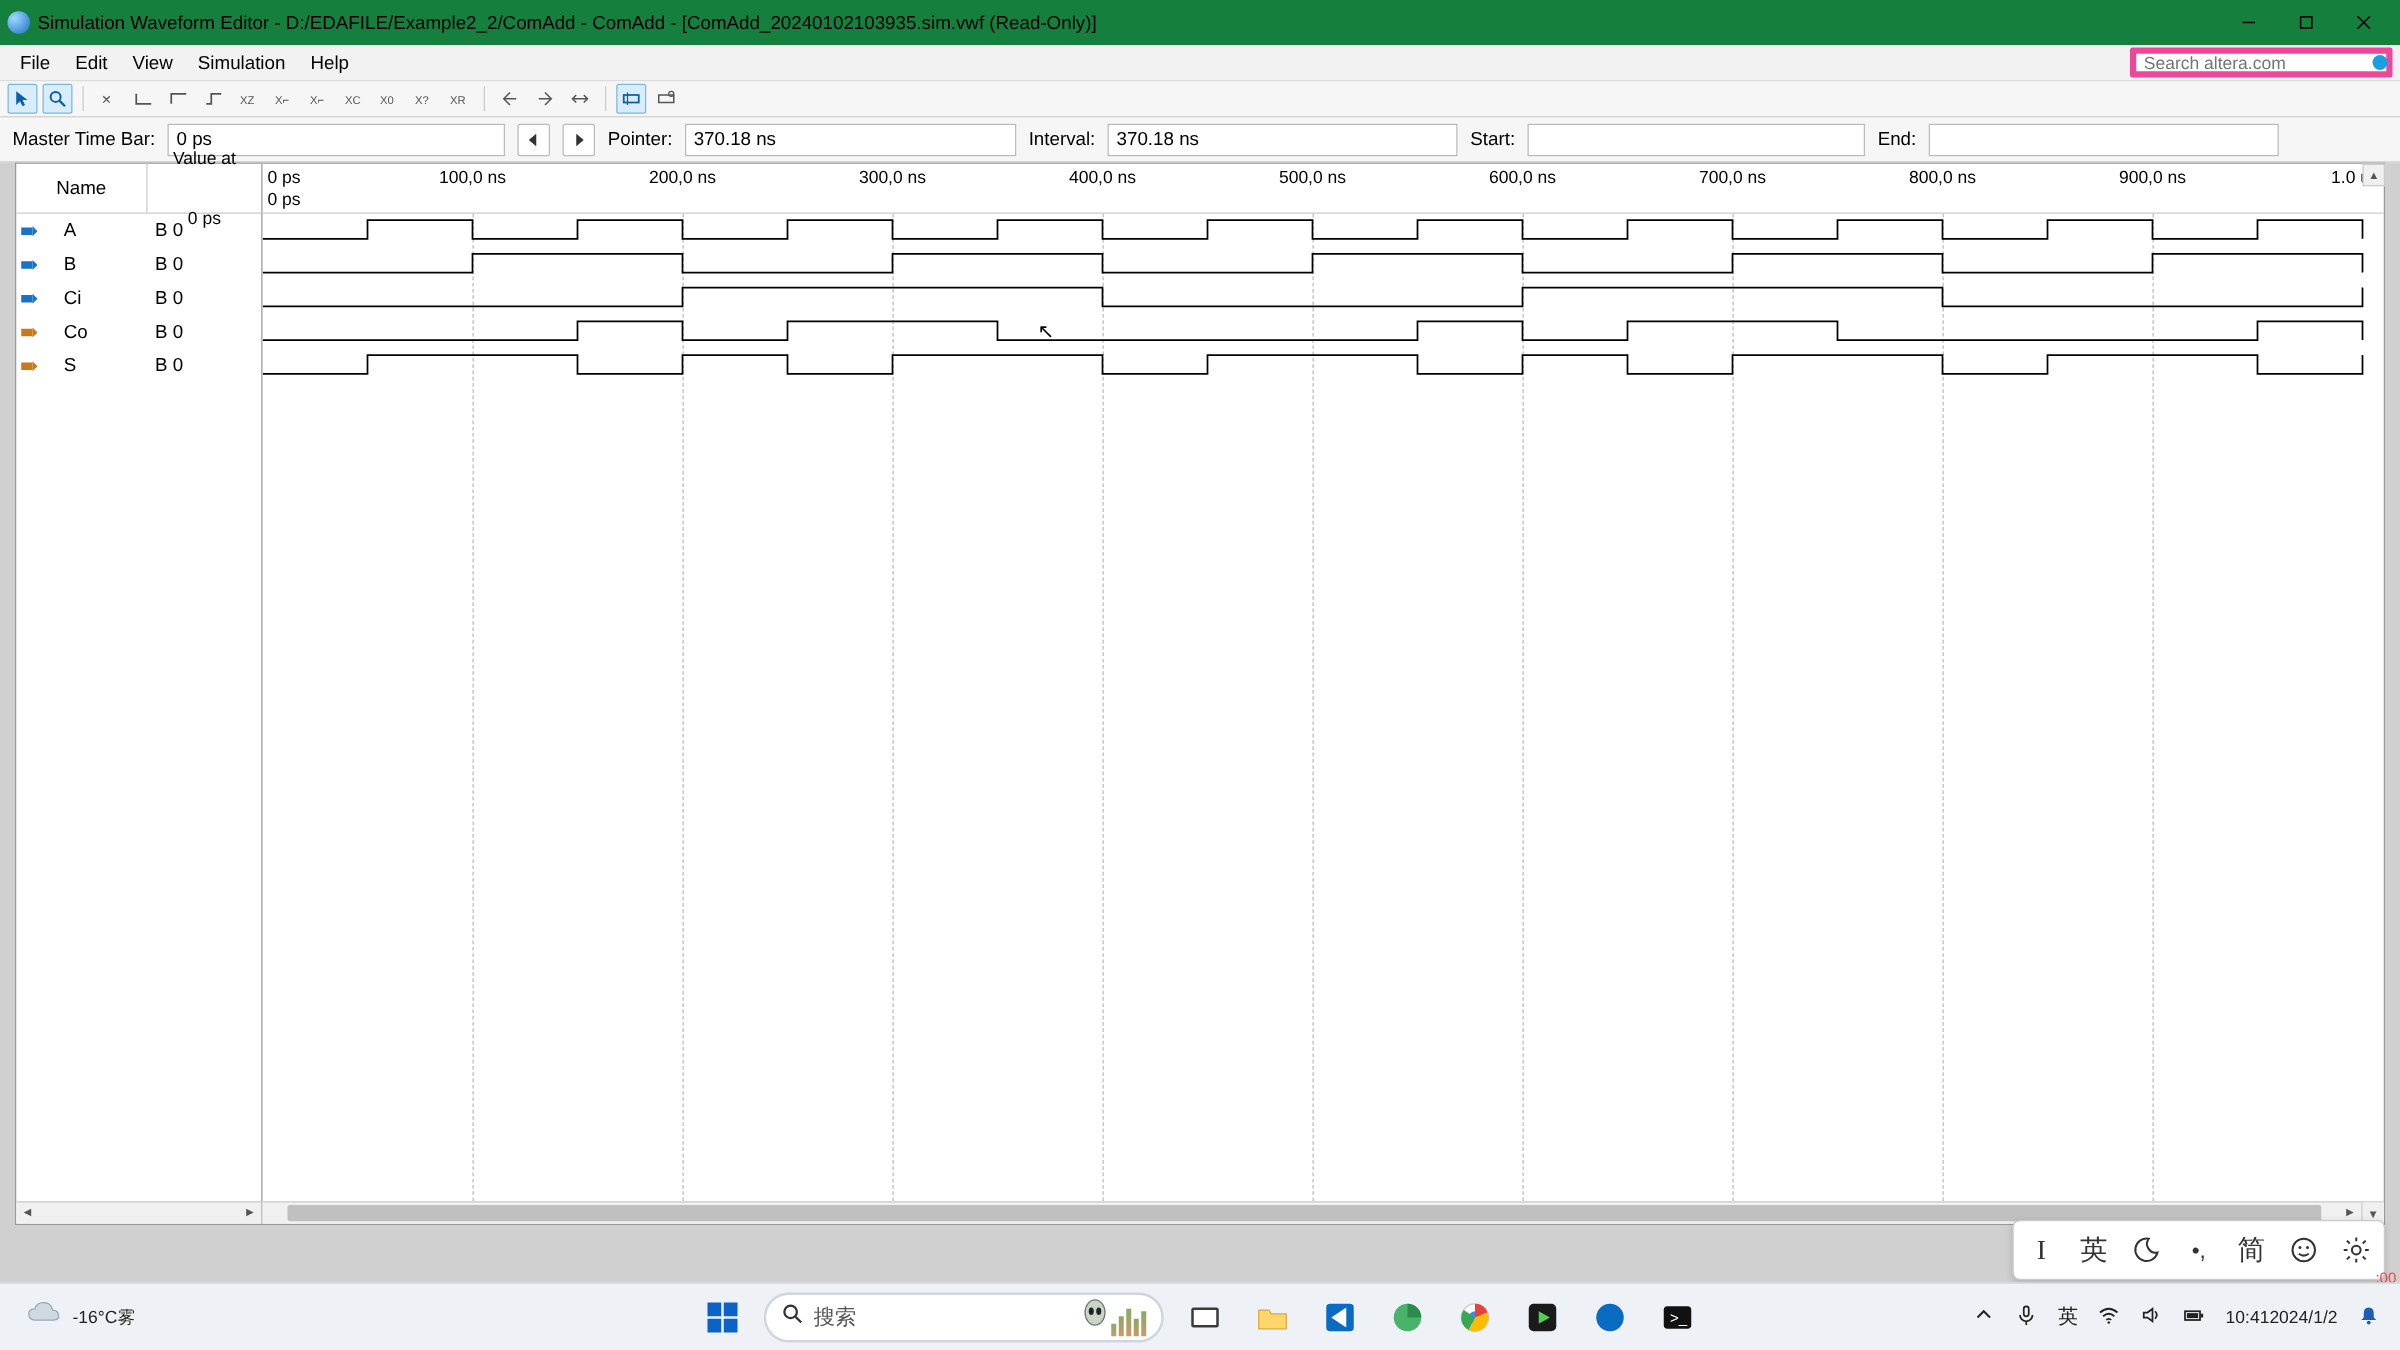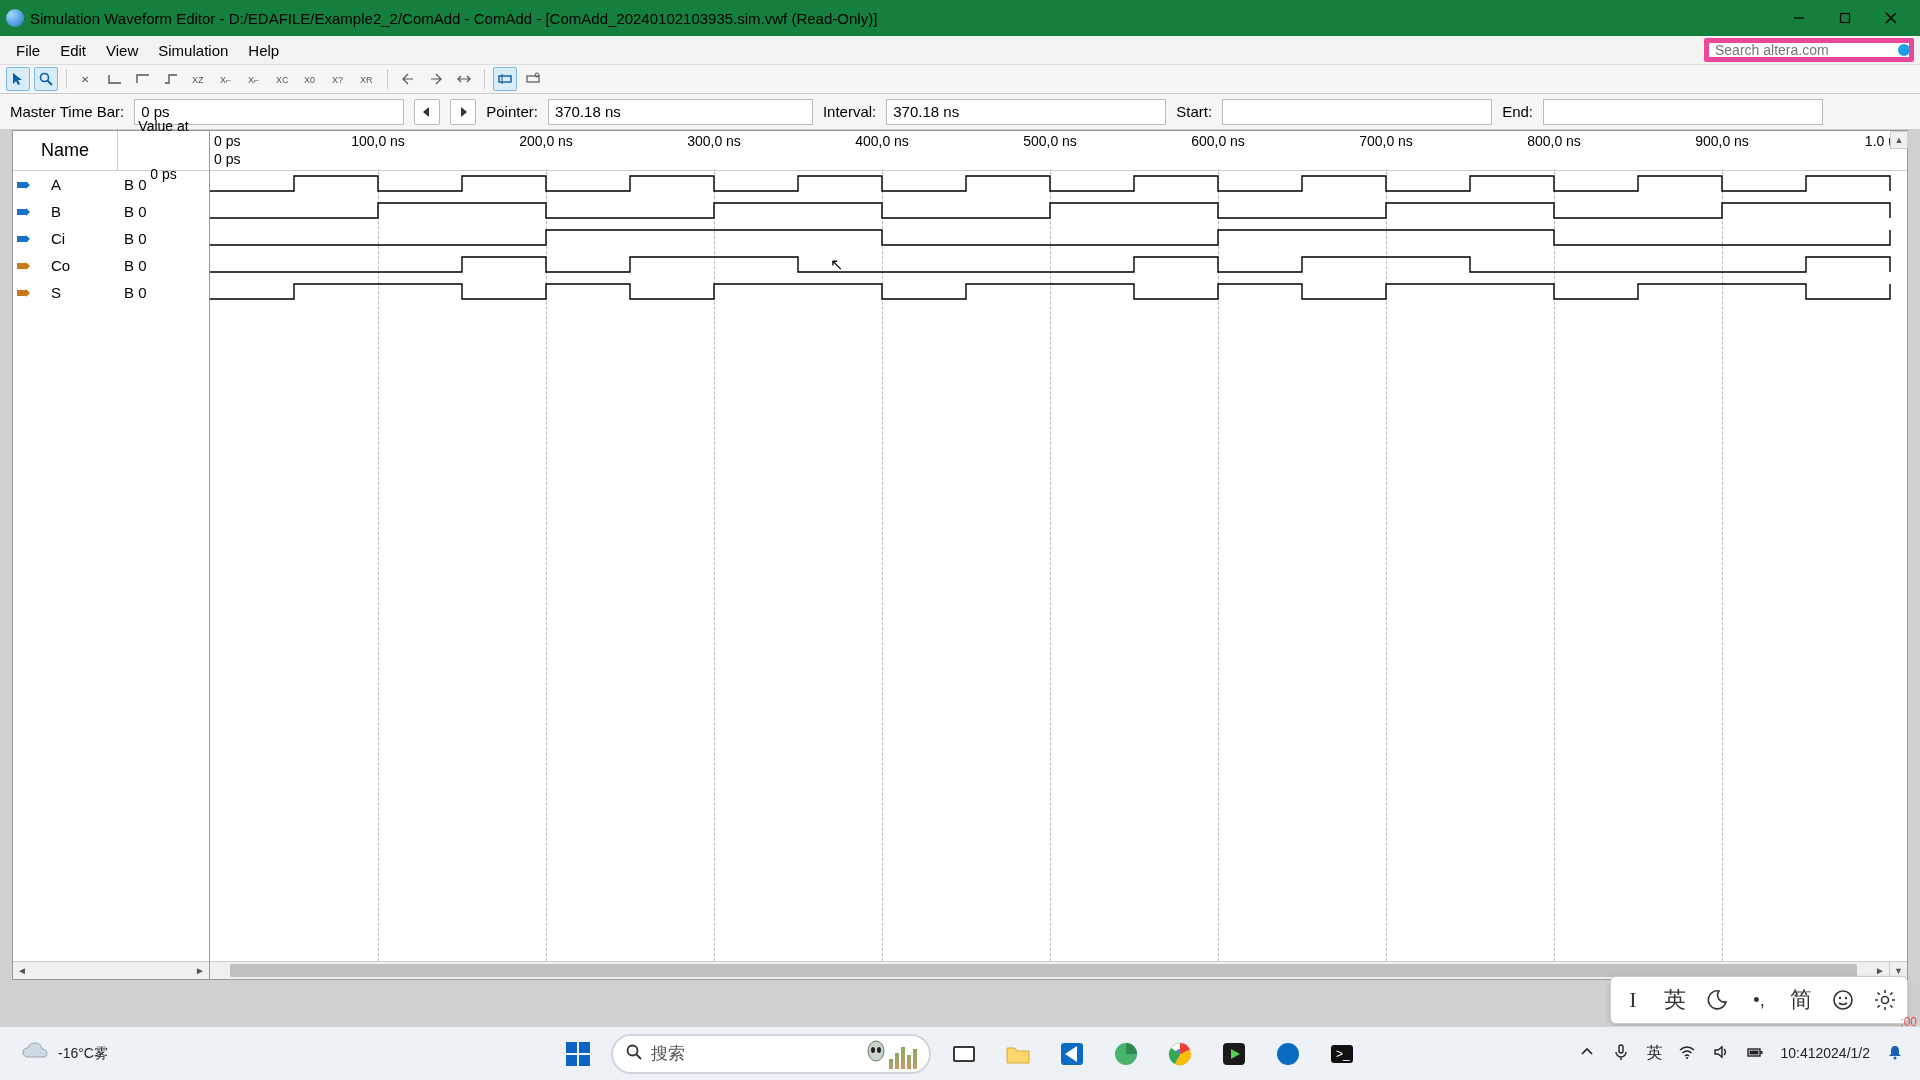--- a/index.html
+++ b/index.html
@@ -36,21 +36,21 @@
 #master-time { width: 270px; }
 #pointer-val { width: 265px; }
 #interval-val { width: 280px; }
 #start-val { width: 270px; }
 #end-val { width: 280px; }
 
 
 .main { position: absolute; top: 130px; left: 12px; right: 12px; bottom: 100px; border: 1px solid #999; background: #fff; display: flex; }
 .left-pane { width: 197px; border-right: 1px solid #999; display: flex; flex-direction: column; }
 .left-header { height: 40px; display: flex; border-bottom: 1px solid #ccc; }
-.col-name { width: 105px; border-right: 1px solid #ccc; display: flex; align-items: center; justify-content: center; font-size: 18px; }
+.col-name { width: 105px; border-right: 1px solid #ccc; display: flex; align-items: center; justify-content: center; font-size: 15px; }
 .col-value { flex: 1; display: flex; flex-direction: column; align-items: center; justify-content: center; font-size: 14px; line-height: 1.1; gap: 32px; }
 .sig-rows { flex: 1; overflow: hidden; }
 .sig-row { height: 27px; display: flex; align-items: center; font-size: 15px; }
 .sig-row .sig-icon { width: 20px; display: flex; align-items: center; justify-content: center; }
 .sig-row .sig-icon svg { width: 14px; height: 14px; }
 .sig-row .sig-name { width: 85px; padding-left: 18px; }
 .sig-row .sig-val { flex: 1; padding-left: 6px; }
 .left-hscroll { height: 18px; border-top: 1px solid #ccc; background: #f0f0f0; position: relative; }
 .left-hscroll .arrow { position: absolute; top: 0; width: 18px; height: 100%; display: flex; align-items: center; justify-content: center; color: #555; font-size: 10px; }
 .left-hscroll .arrow.l { left: 0; }

